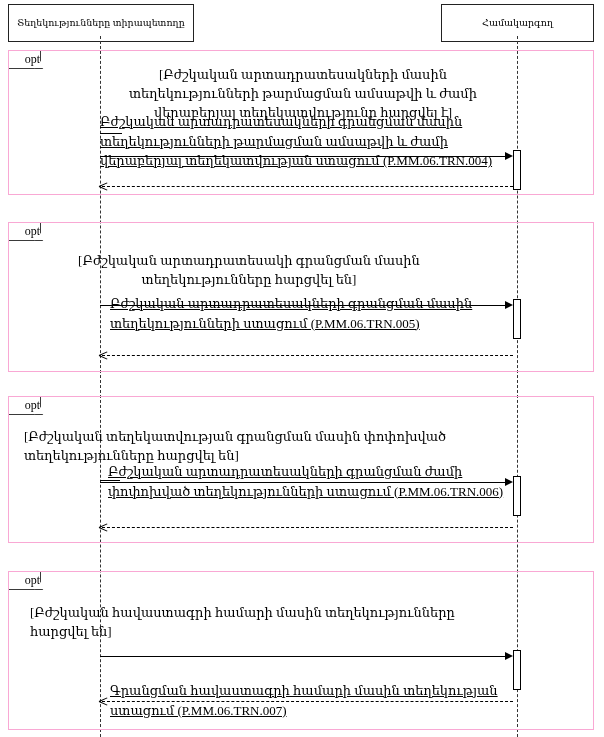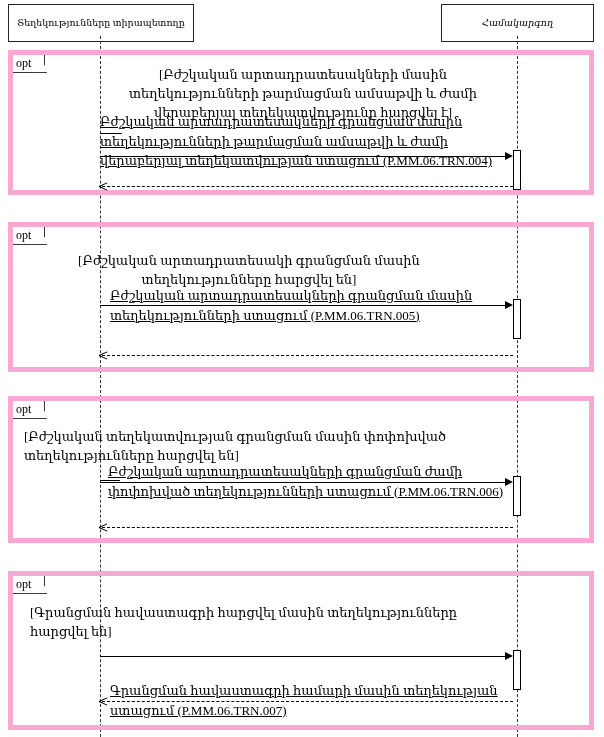--- a/index.html
+++ b/index.html
@@ -35,23 +35,24 @@
   }
   .lifeline {
     position: absolute;
     width: 0;
     border-left: 1px dashed #333333;
   }
 
   
   .fragment {
     position: absolute;
-    border: 5px solid #f9a8d4;
+    border: 1px solid #f9a8d4;
     box-sizing: border-box;
     background: transparent;
+    text-align: right;
   }
   .frag-label-wrap {
     position: absolute;
     left: 0;
     top: 0;
     width: 38px;
     height: 18px;
   }
   .frag-label {
     position: absolute;
@@ -142,21 +143,21 @@
 </style>
 </head>
 <body>
 
 <div id="diagram">
 
   <div class="participant-box" style="left:8px; top:4px; width:186px; height:32px;">
     <span>Տեղեկությունները տիրապետողը</span>
   </div>
 
-  <div class="participant-box" style="left:441px; top:4px; width:153px; height:32px;font-style:italic;">
+  <div class="participant-box" style="left:441px; top:4px; width:153px; height:32px;">
     <span>Համակարգող</span>
   </div>
 
   <div class="lifeline" style="left:100px; top:36px; height:701px;"></div>
   <div class="lifeline" style="left:517px; top:36px; height:701px;"></div>
 
   <div class="fragment" style="left:8px; top:50px; width:586px; height:145px;">
     <div class="frag-label-wrap">
       <div class="frag-label">opt</div>
     </div>
@@ -172,21 +173,21 @@
   <div class="msg-line dashed" style="left:102px; top:186px; width:411px;"></div>
   <div class="arrow-open" style="left:99px; top:182px;"></div>
 
   <div class="fragment" style="left:8px; top:222px; width:586px; height:150px;">
     <div class="frag-label-wrap">
       <div class="frag-label">opt</div>
     </div>
   </div>
   <div class="guard" style="left:14px; top:252px; width:470px; text-align:center;">[Բժշկական արտադրատեսակի գրանցման մասին տեղեկությունները հարցվել են]</div>
 
-  <div class="msg-label" style="left:110px; top:286px; width:400px;">Բժշկական արտադրատեսակների գրանցման մասին տեղեկությունների ստացում (P.MM.06.TRN.005)</div>
+  <div class="msg-label" style="left:110px; top:294px; width:400px;">Բժշկական արտադրատեսակների գրանցման մասին տեղեկությունների ստացում (P.MM.06.TRN.005)</div>
 
   <div class="msg-line" style="left:100px; top:305px; width:409px;"></div>
   <div class="arrow-solid" style="left:505px; top:301px;"></div>
   <div class="activation" style="left:513px; top:299px; height:40px;"></div>
   <div class="msg-line dashed" style="left:102px; top:355px; width:411px;"></div>
   <div class="arrow-open" style="left:99px; top:351px;"></div>
 
   <div class="fragment" style="left:8px; top:396px; width:586px; height:147px;">
     <div class="frag-label-wrap">
       <div class="frag-label">opt</div>
@@ -201,21 +202,21 @@
   <div class="arrow-solid" style="left:505px; top:478px;"></div>
   <div class="activation" style="left:513px; top:476px; height:40px;"></div>
   <div class="msg-line dashed" style="left:102px; top:527px; width:411px;"></div>
   <div class="arrow-open" style="left:99px; top:523px;"></div>
 
   <div class="fragment" style="left:8px; top:571px; width:586px; height:159px;">
     <div class="frag-label-wrap">
       <div class="frag-label">opt</div>
     </div>
   </div>
-  <div class="guard" style="left:30px; top:604px; width:440px; text-align:left;">[Գրանցման հավաստագրի հարցվել մասին տեղեկությունները հարցվել են]</div>
+  <div class="guard" style="left:30px; top:604px; width:440px; text-align:left;">[Բժշկական հավաստագրի համարի մասին տեղեկությունները հարցվել են]</div>
 
   <div class="msg-label" style="left:110px; top:635px; width:400px;margin-top:46px;">Գրանցման հավաստագրի համարի մասին տեղեկության ստացում (P.MM.06.TRN.007)</div>
 
   <div class="stub" style="left:100px; top:656px; width:22px;"></div>
   <div class="msg-line" style="left:100px; top:656px; width:409px;"></div>
   <div class="arrow-solid" style="left:505px; top:652px;"></div>
   <div class="activation" style="left:513px; top:650px; height:40px;"></div>
   <div class="msg-line dashed" style="left:102px; top:701px; width:411px;"></div>
   <div class="arrow-open" style="left:99px; top:697px;"></div>
 

